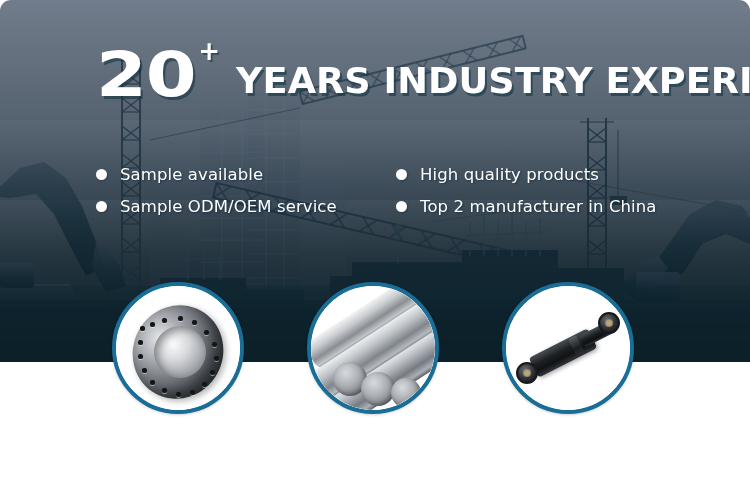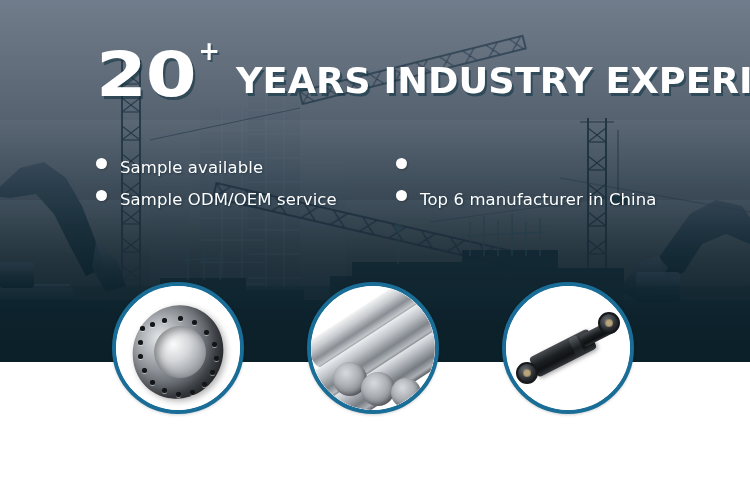--- a/index.html
+++ b/index.html
@@ -9,20 +9,21 @@
     background:#ffffff;
     overflow:hidden;
   }
 
   .banner {
     position:relative;
     width:750px;
     height:482px;
     overflow:hidden;
     background:#ffffff;
+    border-radius:11px;
   }
 
   
   .backdrop {
     position:absolute;
     left:0; top:0;
     width:750px; height:362px;
     overflow:hidden;
     background:
       linear-gradient(180deg,
@@ -98,21 +99,21 @@
   
   .features {
     position:absolute;
     left:96px; top:158px;
     width:600px;
     display:flex;
   }
   .fcol { width:300px; }
   .fitem {
     display:flex;
-    align-items:flex-start;
+    align-items:center;
     height:32px;
     color:#ffffff;
   }
   .dot {
     width:11px; height:11px;
     border-radius:50%;
     background:#ffffff;
     flex:0 0 auto;
     margin-right:13px;
     box-shadow:1px 1px 2px rgba(0,0,0,.25);
@@ -397,24 +398,25 @@
         <span class="ftext">Sample available</span>
       </div>
       <div class="fitem">
         <span class="dot"></span>
         <span class="ftext">Sample ODM/OEM service</span>
       </div>
     </div>
     <div class="fcol">
       <div class="fitem">
         <span class="dot"></span>
+        <span class="ftext">High quality products</span>
       </div>
       <div class="fitem">
         <span class="dot"></span>
-        <span class="ftext">Top 6 manufacturer in China</span>
+        <span class="ftext">Top 2 manufacturer in China</span>
       </div>
     </div>
   </div>
 
   <div class="circles">
 
     <div class="pcircle" style="left:112px; top:282px;">
       <div class="pc-inner">
         <div class="flange-ring"></div>
         <div class="flange-bore"></div>

